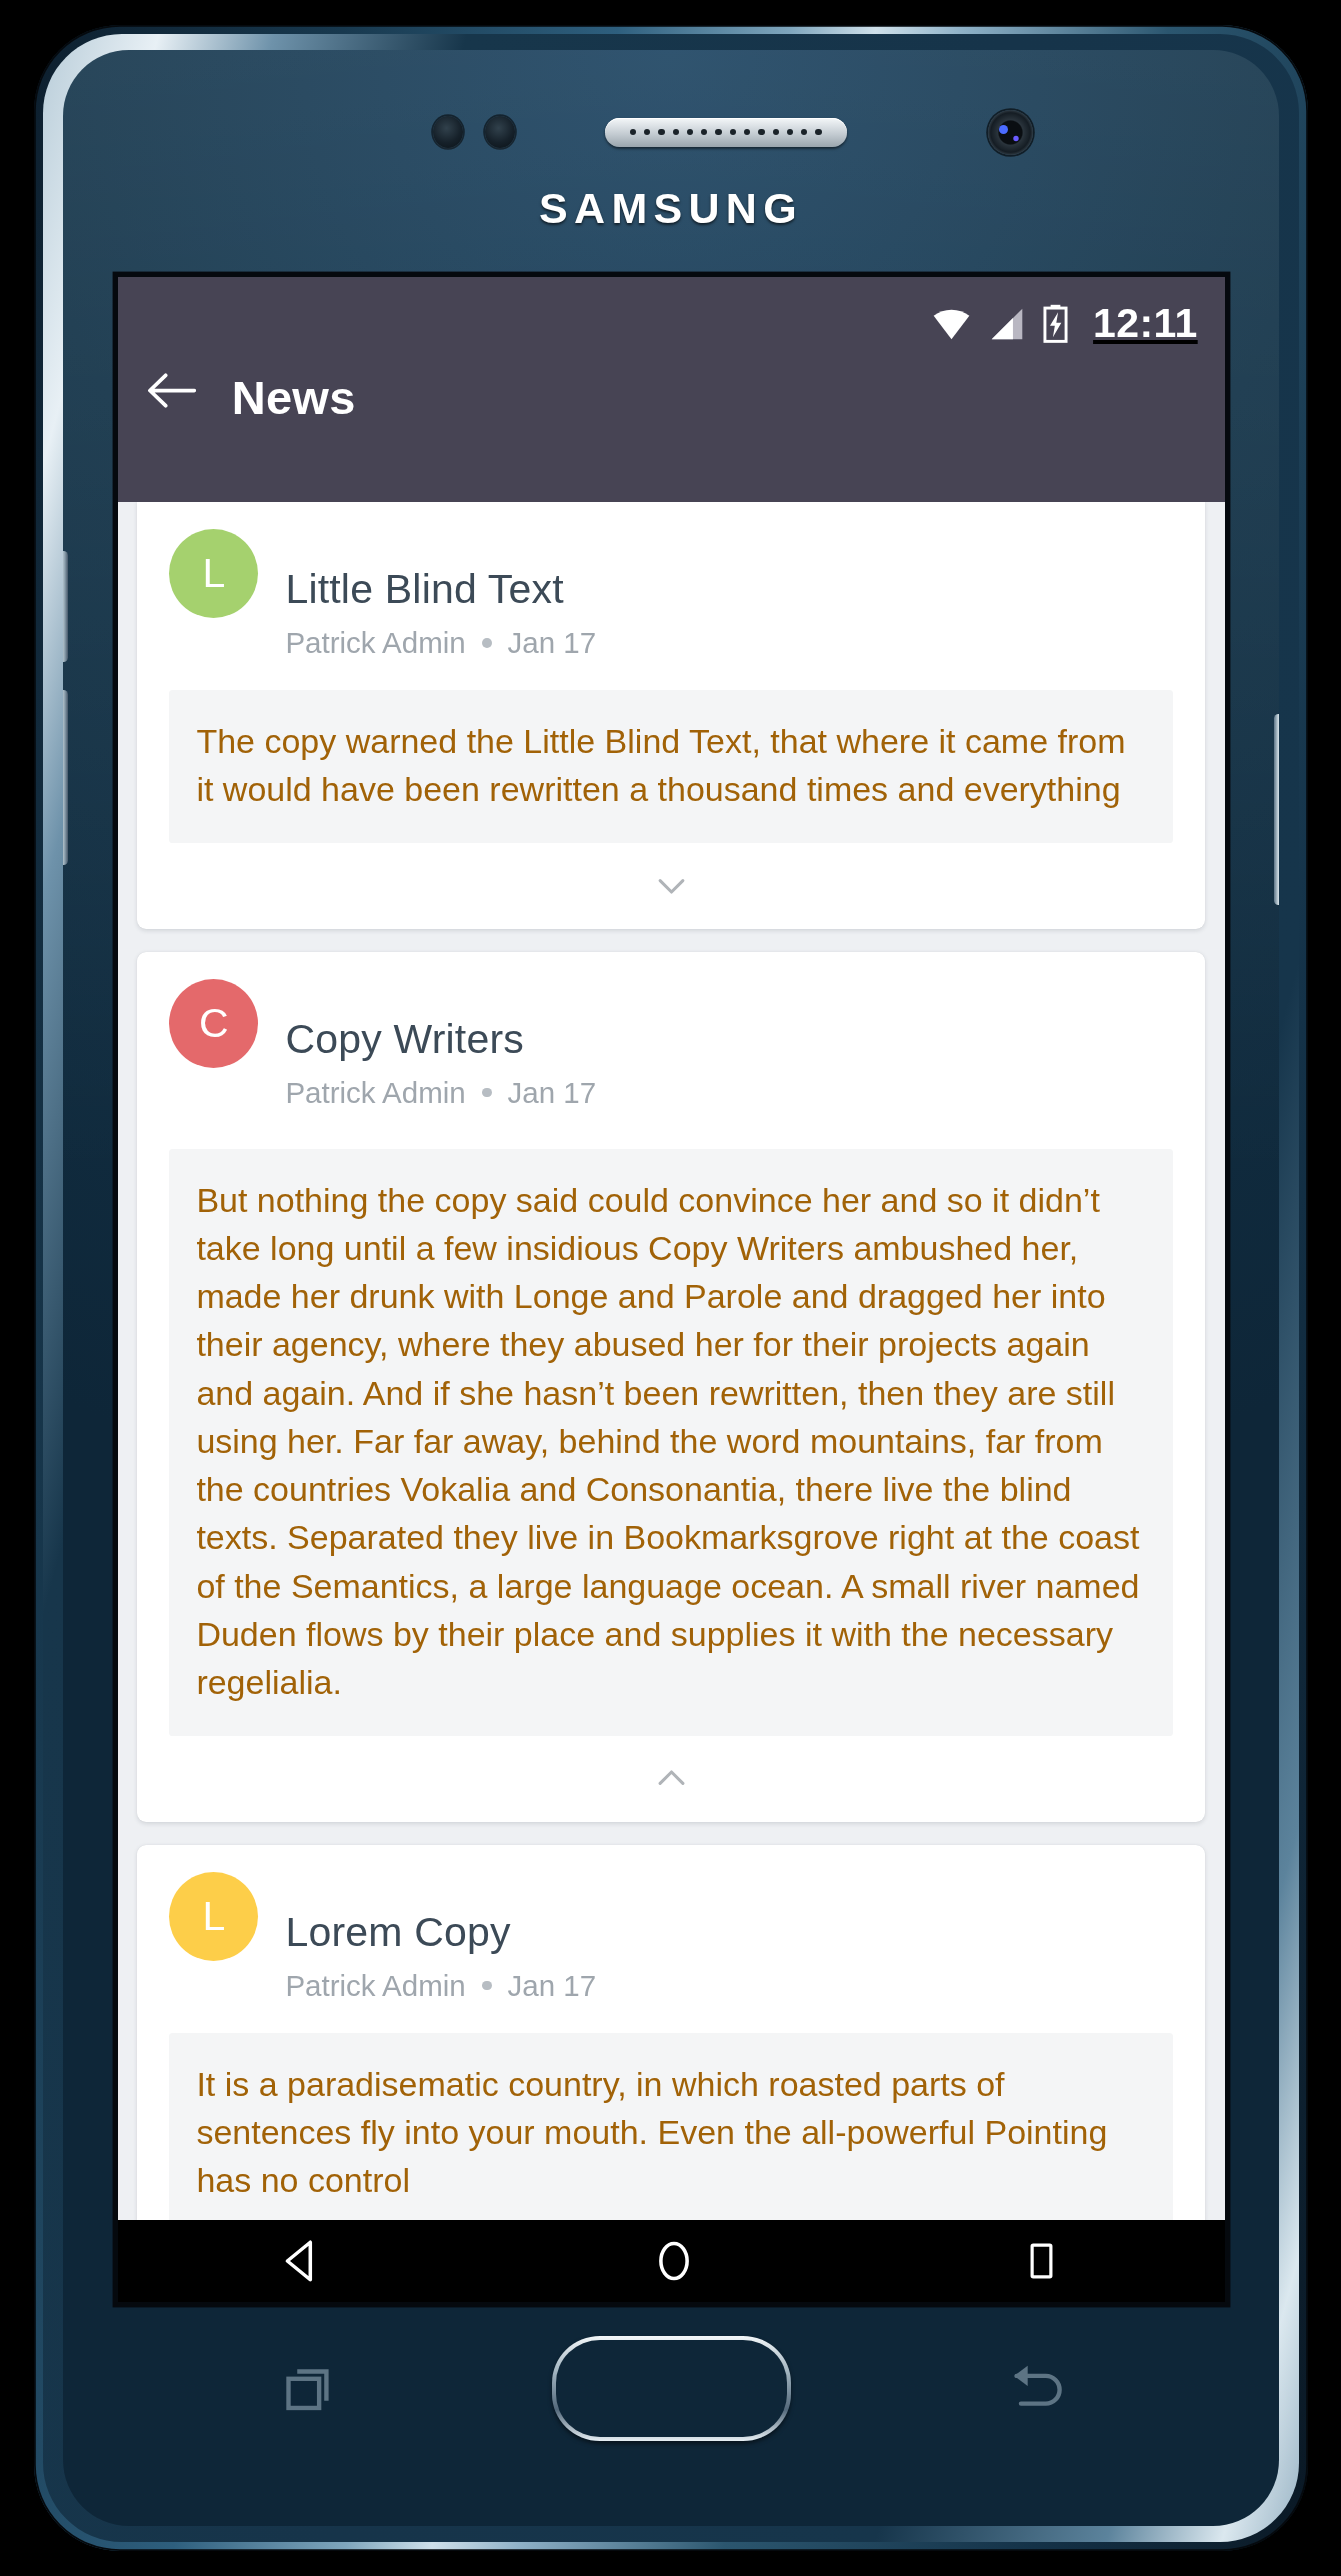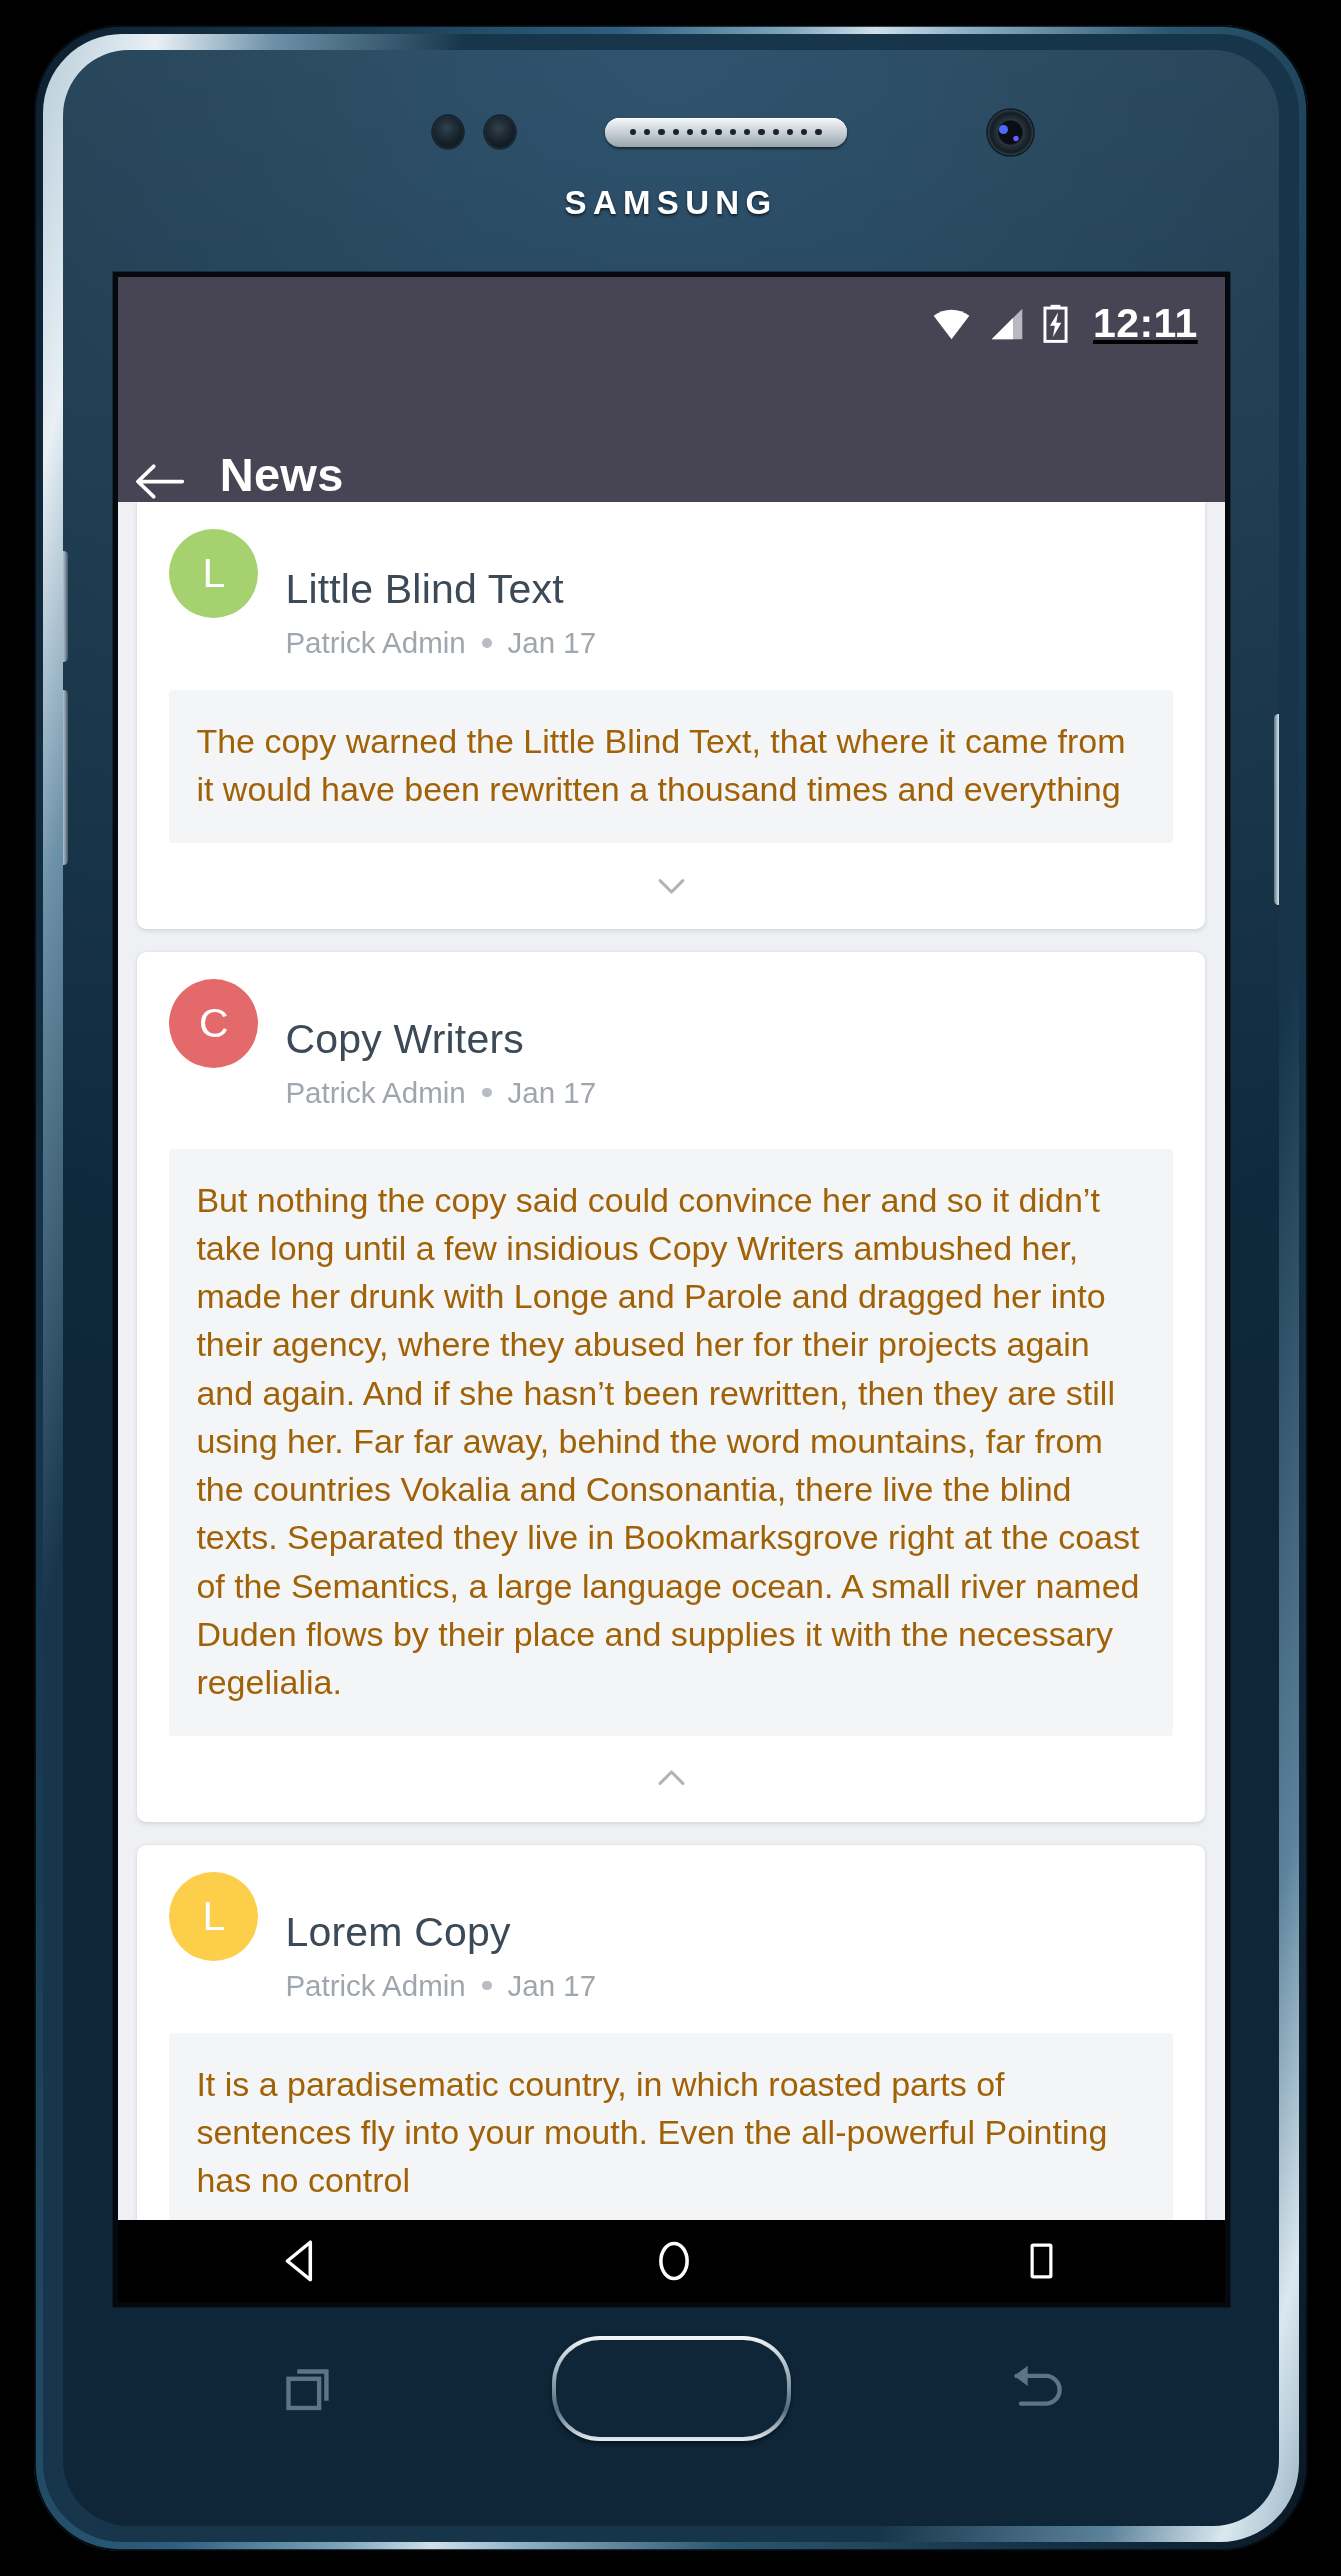--- a/index.html
+++ b/index.html
@@ -55,40 +55,40 @@
   .camera{
     position:absolute;left:925px;top:5.4px;width:45px;height:45px;border-radius:50%;
     background:radial-gradient(circle at 50% 50%,#0a0e12 0%,#0a0e12 36%,#2a343c 40%,#151d24 62%,#39454e 74%,#141b21 100%);
     box-shadow:0 0 0 1.8px rgba(0,0,0,.6);
   }
   .camera::before{content:"";position:absolute;left:11.6px;top:14.3px;width:9px;height:9px;border-radius:50%;
     background:#4b6bff;box-shadow:12.5px 9px 0 -1.8px #6a5bff;}
 
   .brand{
     position:absolute;left:0;top:134px;width:100%;text-align:center;
-    font-family:"Liberation Sans",sans-serif;font-weight:bold;font-size:33px;letter-spacing:6.3px;
+    font-family:"Liberation Sans",sans-serif;font-weight:bold;font-size:43px;letter-spacing:6.3px;
     color:#fff;text-shadow:0 1.8px 2.7px rgba(0,0,0,.6);
   }
 
   
   .screen{
     position:absolute;left:55px;top:227px;width:1107px;height:2025px;
     background:#eef0f3;overflow:hidden;
     box-shadow:0 0 0 5.4px #05090e;
   }
 
   .statusbar{
     height:93px;background:#474454;display:flex;align-items:center;justify-content:flex-end;
     padding:0 27px;gap:24px;text-decoration:underline;
   }
   .sb-icons{display:flex;align-items:center;gap:16px;}
   .clock{color:#fff;font-size:41px;font-weight:bold;letter-spacing:0.4px;}
 
   .appbar{
-    height:132px;background:#474454;display:flex;align-items:flex-end;padding:0 16px;gap:36px;
+    height:132px;background:#474454;display:flex;align-items:flex-start;padding:0 28px;gap:36px;
   }
   .appbar-title{color:#fff;font-size:47px;font-weight:bold;letter-spacing:0.3px;}
 
   .feed{
     position:absolute;left:0;top:225px;width:100%;bottom:0;
     background:#eef0f3;padding:0;overflow:hidden;
   }
 
   .card{
     background:#fff;border-radius:9px;margin:0 19.7px 23px 19.7px;

